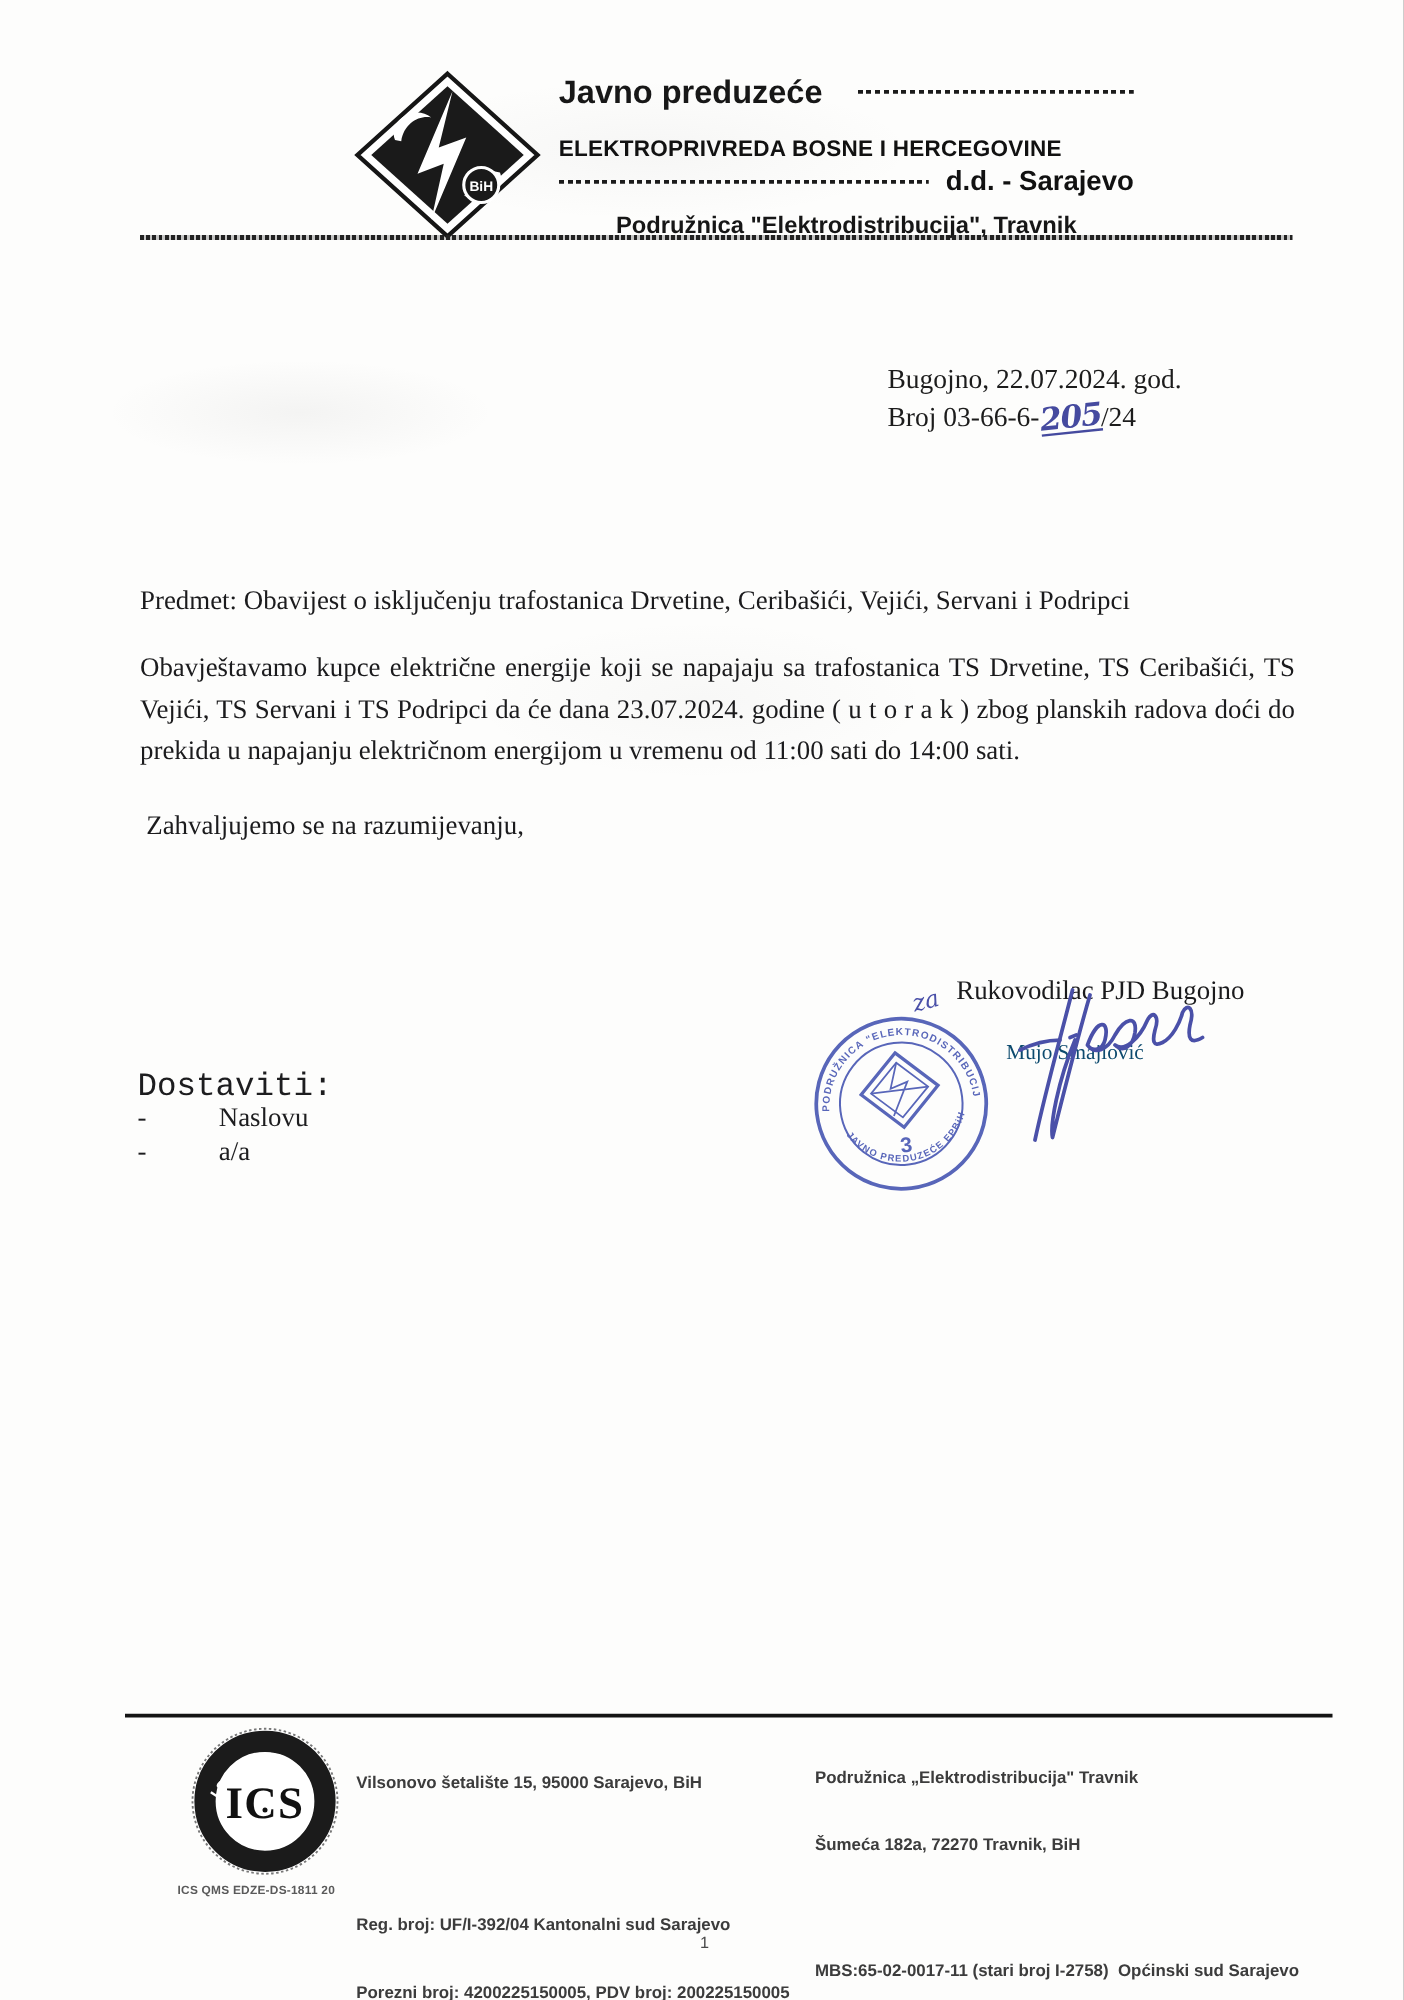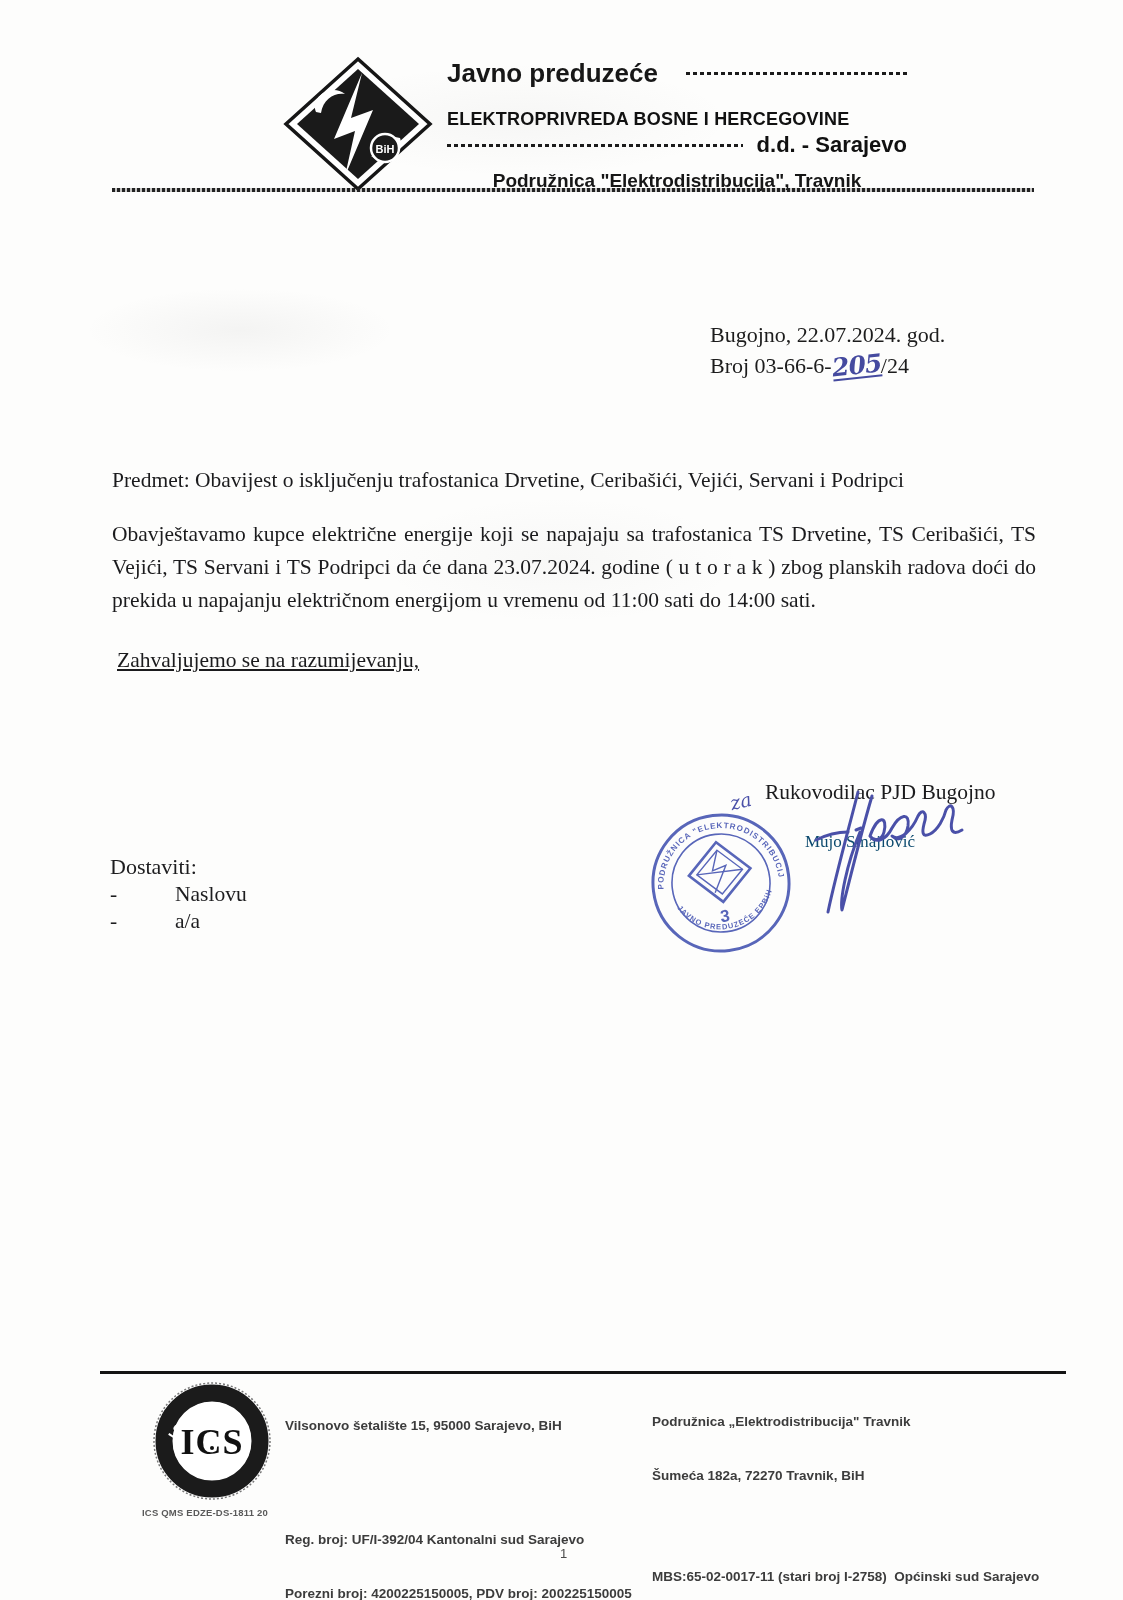--- a/index.html
+++ b/index.html
@@ -39,42 +39,42 @@
 
   
   .watermark{
     left:168px;top:300px;
     font-family:"Liberation Sans",sans-serif;
     font-size:42px;font-weight:800;color:#060606;letter-spacing:1px;
     text-shadow:0 0 3px #fff,0 0 6px #fff,0 0 10px #fff,2px 2px 5px rgba(255,255,255,.9);
   }
 
   
-  .meta{left:710px;top:288px;font-size:22px;line-height:30px;color:#1c1c1c;margin-top:32px;}
+  .meta{left:710px;top:288px;font-size:22px;line-height:30px;color:#1c1c1c;}
   .hand-number{
     display:inline-block;color:#454a9f;font-size:25px;font-weight:600;font-style:italic;
     font-family:"DejaVu Serif",serif;transform:rotate(-6deg) translateY(1px);
     text-decoration:underline;text-underline-offset:3px;letter-spacing:-1px;
   }
 
   
   .subject{left:112px;top:468px;width:940px;font-size:21.5px;color:#1b1b1d;}
   .paragraph{left:112px;top:518px;width:924px;font-size:21.5px;line-height:33px;color:#1b1b1d;text-align:justify;}
-  .thanks{left:117px;top:648px;font-size:21.5px;color:#1b1b1d;text-decoration:underline;}
+  .thanks{left:117px;top:648px;font-size:21.5px;color:#1b1b1d;}
 
   
   .sig-title{left:765px;top:780px;font-size:21.5px;color:#1b1b1d;white-space:nowrap;}
   .sig-name{left:805px;top:832px;font-size:17px;color:#0c4a6e;white-space:nowrap;text-align:center;}
   .hand-note{left:730px;top:790px;color:#4a50a8;font-size:19px;font-style:italic;
     font-family:"DejaVu Serif",serif;transform:rotate(-14deg);}
   .sig-svg{left:812px;top:788px;}
   .stamp-svg{left:648px;top:810px;opacity:.85;transform:rotate(-7deg);}
 
   
-  .dost-label{left:110px;top:854px;font-size:22px;}
+  .dost-label{left:110px;top:854px;font-size:26px;font-family:Liberation Mono, monospace;}
   .dost-row{left:110px;font-size:21.5px;}
   .dost-row .dash{display:inline-block;width:65px;}
 
   
   .footer-rule{left:100px;top:1371px;width:966px;height:3px;background:#141414;}
   .ics-svg{left:150px;top:1378px;}
   .ics-caption{left:142px;top:1507px;width:140px;font-family:"Liberation Sans",sans-serif;
     font-size:9.5px;font-weight:700;color:#5a5a5a;letter-spacing:.2px;}
   .fcol{font-family:"Liberation Sans",sans-serif;font-size:13.5px;font-weight:700;
     color:#3c3c3c;line-height:18px;white-space:pre-wrap;}

